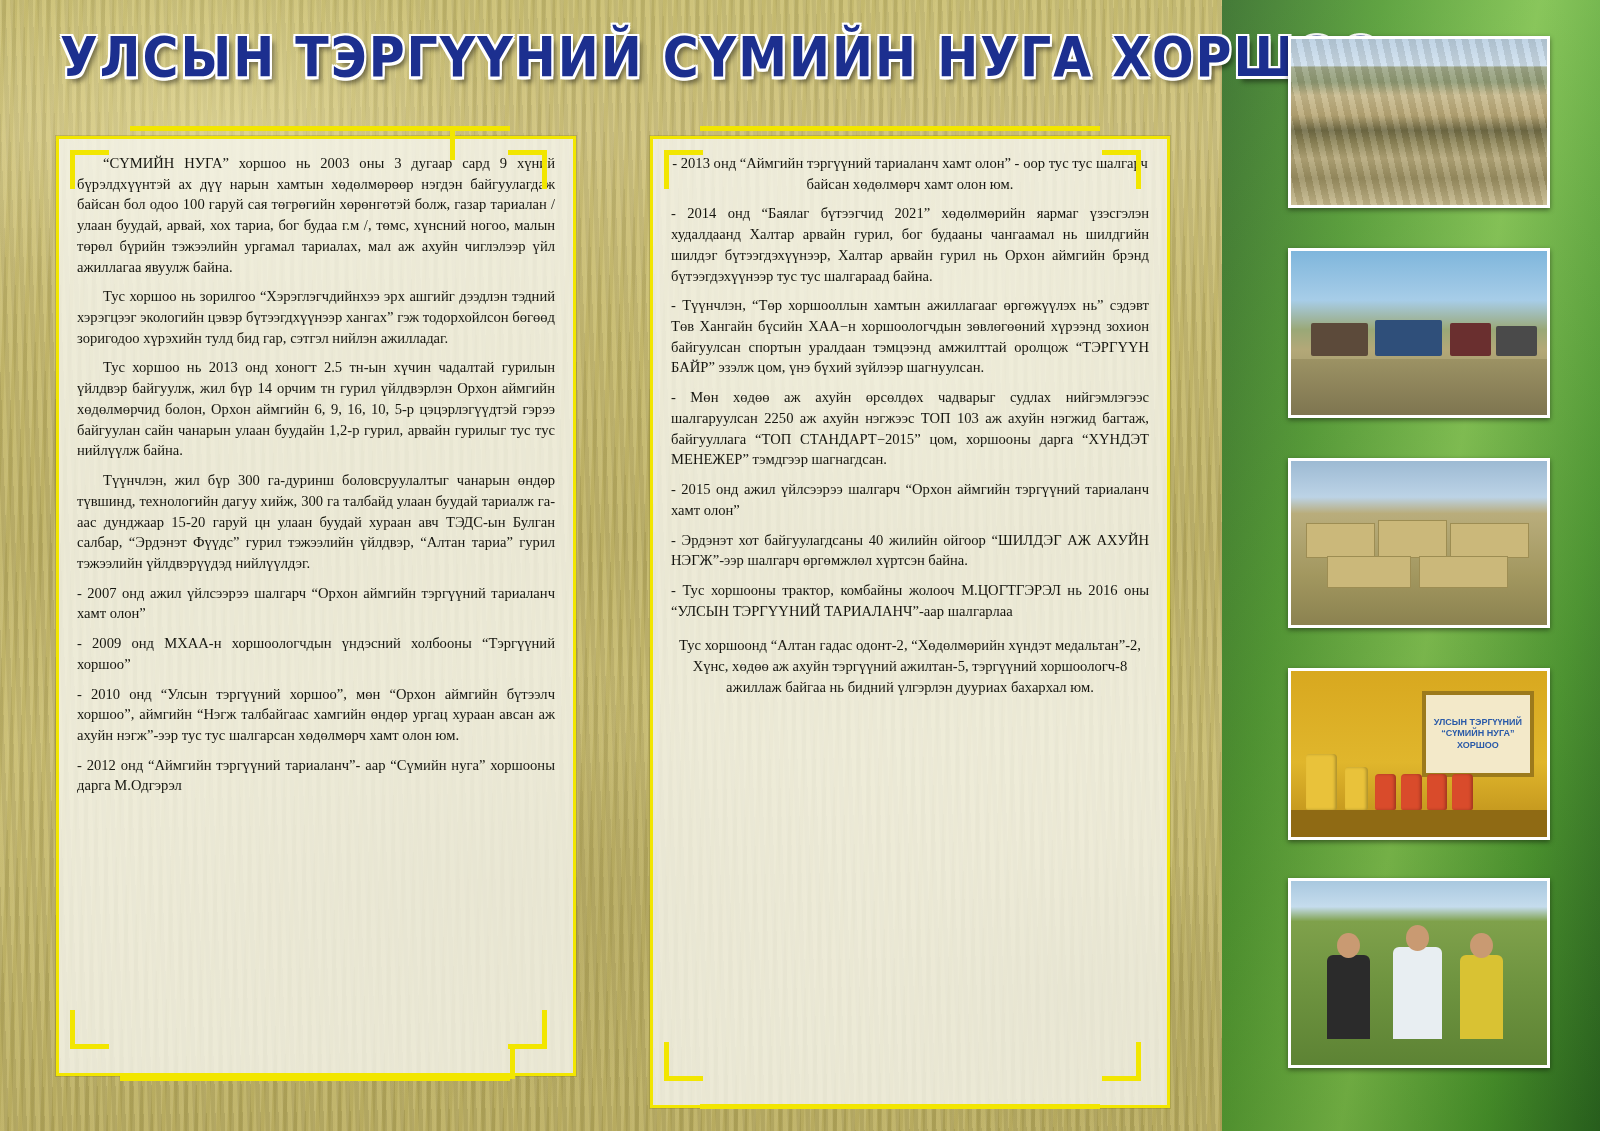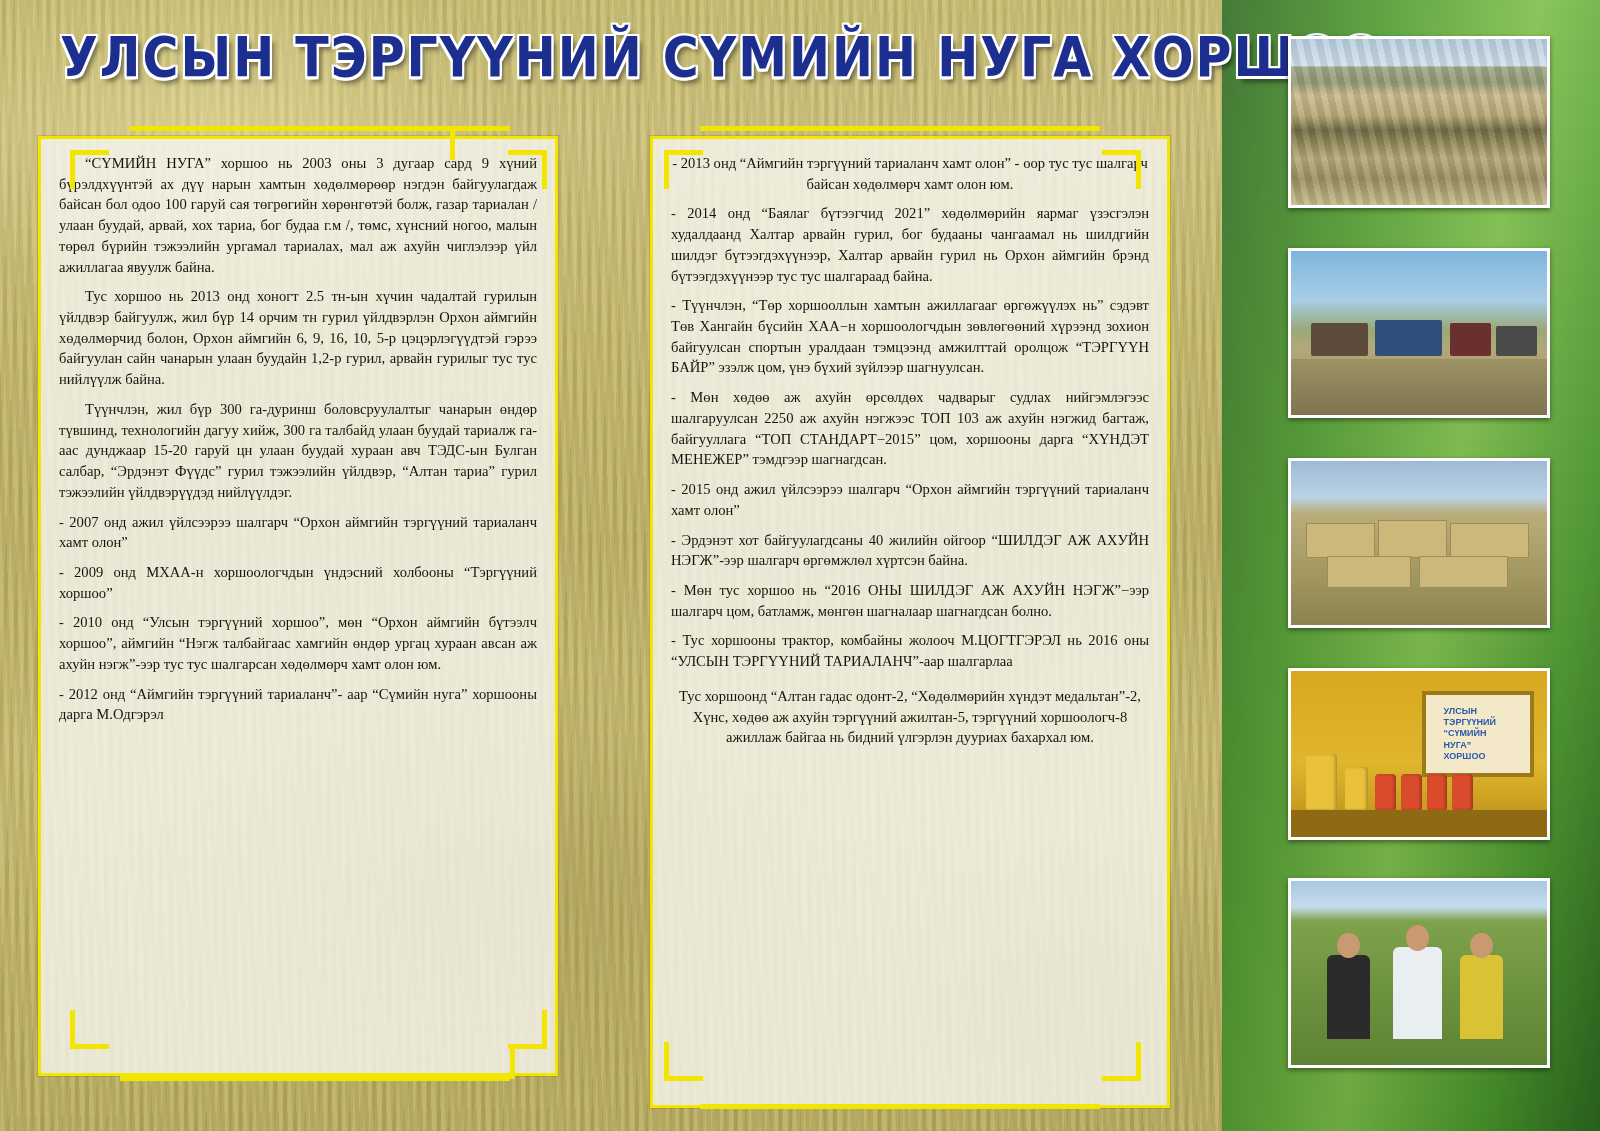--- a/index.html
+++ b/index.html
@@ -86,21 +86,21 @@
   }
 
   
   .panel {
     position: absolute;
     background: rgba(246,246,240,0.80);
     border: 3px solid #f2e600;
     box-shadow: 0 0 0 1px rgba(120,110,0,0.25);
     box-sizing: border-box;
   }
-  .panel-left  { left: 38px;  top: 136px; width: 520px;  height: 940px; }
+  .panel-left  { left: 56px;  top: 136px; width: 520px;  height: 940px; }
   .panel-right { left: 650px; top: 136px; width: 520px;  height: 972px; }
 
   
   .bracket {
     position: absolute;
     width: 34px; height: 34px;
     border: 5px solid #f2e600;
   }
   .bracket.tl { border-right: none; border-bottom: none; }
   .bracket.tr { border-left: none;  border-bottom: none; }
@@ -200,22 +200,22 @@
   
   .ph-awards {
     width:100%; height:100%;
     background: linear-gradient(180deg, #d8a81f 0%, #e0b62c 55%, #b98b18 100%);
   }
   .ph-awards .plaque {
     position:absolute; right:5%; top:12%; width:44%; height:52%;
     background:#f3e9c9; border:4px solid #9c7a1c;
     font-family:"Liberation Sans", sans-serif;
     color:#2a5aa8; font-weight:bold; font-size:9px; line-height:1.25;
-    display:flex; align-items:center; justify-content:center; 
-    padding:18px; box-sizing:border-box;
+    display:flex; align-items:center; justify-content:center; text-align:center;
+    padding:7px; box-sizing:border-box;
   }
   .ph-awards .cup {
     position:absolute; bottom:16%; background:#e9c23a; border-radius:4px 4px 2px 2px;
     box-shadow: inset -2px 0 3px rgba(0,0,0,0.25);
   }
   .ph-awards .c1 { left:6%;  width:12%; height:34%; }
   .ph-awards .c2 { left:21%; width:9%;  height:26%; }
   .ph-awards .c3 { left:33%; width:8%;  height:22%; background:#d94b2b; }
   .ph-awards .c4 { left:43%; width:8%;  height:22%; background:#d94b2b; }
   .ph-awards .c5 { left:53%; width:8%;  height:22%; background:#d94b2b; }
@@ -245,20 +245,21 @@
 <div id="poster">
 
   <div class="bg-wheat"></div>
   <div class="bg-green"></div>
 
   <div class="title">УЛСЫН ТЭРГҮҮНИЙ СҮМИЙН НУГА ХОРШОО</div>
 
   <div class="panel panel-left">
     <div class="panel-inner">
       <p class="indent">“СҮМИЙН НУГА” хоршоо нь 2003 оны 3 дугаар сард 9 хүний бүрэлдхүүнтэй ах дүү нарын хамтын хөдөлмөрөөр нэгдэн байгуулагдаж байсан бол одоо 100 гаруй сая төгрөгийн хөрөнгөтэй болж, газар тариалан / улаан буудай, арвай, хох тариа, бог будаа г.м /, төмс, хүнсний ногоо, малын төрөл бүрийн тэжээлийн ургамал тариалах, мал аж ахуйн чиглэлээр үйл ажиллагаа явуулж байна.</p>
+      <p class="indent">Тус хоршоо нь зорилгоо “Хэрэглэгчдийнхээ эрх ашгийг дээдлэн тэдний хэрэгцээг экологийн цэвэр бүтээгдхүүнээр хангах” гэж тодорхойлсон бөгөөд зоригодоо хүрэхийн тулд бид гар, сэтгэл нийлэн ажилладаг.</p>
       <p class="indent">Тус хоршоо нь 2013 онд хоногт 2.5 тн-ын хүчин чадалтай гурилын үйлдвэр байгуулж, жил бүр 14 орчим тн гурил үйлдвэрлэн Орхон аймгийн хөдөлмөрчид болон, Орхон аймгийн 6, 9, 16, 10, 5-р цэцэрлэгүүдтэй гэрээ байгуулан сайн чанарын улаан буудайн 1,2-р гурил, арвайн гурилыг тус тус нийлүүлж байна.</p>
       <p class="indent">Түүнчлэн, жил бүр 300 га-дуринш боловсруулалтыг чанарын өндөр түвшинд, технологийн дагуу хийж, 300 га талбайд улаан буудай тариалж га-аас дунджаар 15-20 гаруй цн улаан буудай хураан авч ТЭДС-ын Булган салбар, “Эрдэнэт Фүүдс” гурил тэжээлийн үйлдвэр, “Алтан тариа” гурил тэжээлийн үйлдвэрүүдэд нийлүүлдэг.</p>
 
       <p><span>-  2007 онд ажил үйлсээрээ шалгарч </span><span class="b">“Орхон аймгийн тэргүүний тариаланч хамт олон”</span><span></span></p>
       <p><span>-  2009 онд МХАА-н хоршоологчдын үндэсний холбооны </span><span class="b">“Тэргүүний хоршоо”</span><span></span></p>
       <p><span>-  2010 онд </span><span class="b">“Улсын тэргүүний хоршоо”</span><span>, мөн </span><span class="b">“Орхон аймгийн бүтээлч хоршоо”</span><span>, аймгийн “Нэгж талбайгаас хамгийн өндөр ургац хураан авсан аж ахуйн нэгж”-ээр тус тус шалгарсан хөдөлмөрч хамт олон юм.</span></p>
       <p><span>-  2012 онд </span><span class="b">“Аймгийн тэргүүний тариаланч”</span><span>- аар </span><span class="b">“Сүмийн нуга”</span><span> хоршооны дарга М.Одгэрэл</span></p>
     </div>
   </div>
 
@@ -272,21 +273,20 @@
   <div class="vline" style="left:510px; top:1045px; height:34px;"></div>
 
   <div class="panel panel-right">
     <div class="panel-inner">
       <p class="center"><span>-  2013 онд </span><span class="b">“Аймгийн тэргүүний тариаланч хамт олон”</span><span> - оор тус тус шалгарч байсан хөдөлмөрч хамт олон юм.</span></p>
       <p><span>-  2014 онд </span><span class="b">“Баялаг бүтээгчид 2021”</span><span> хөдөлмөрийн яармаг үзэсгэлэн худалдаанд Халтар арвайн гурил, бог будааны чангаамал нь шилдгийн шилдэг бүтээгдэхүүнээр, Халтар арвайн гурил нь Орхон аймгийн брэнд бүтээгдэхүүнээр тус тус шалгараад байна.</span></p>
       <p><span>-  Түүнчлэн, </span><span class="b">“Төр хоршооллын хамтын ажиллагааг өргөжүүлэх нь”</span><span> сэдэвт Төв Хангайн бүсийн ХАА−н хоршоологчдын зөвлөгөөний хүрээнд зохион байгуулсан спортын уралдаан тэмцээнд амжилттай оролцож </span><span class="b">“ТЭРГҮҮН БАЙР”</span><span> эзэлж цом, үнэ бүхий зүйлээр шагнуулсан.</span></p>
       <p><span>-  Мөн хөдөө аж ахуйн өрсөлдөх чадварыг судлах нийгэмлэгээс шалгаруулсан 2250 аж ахуйн нэгжээс ТОП 103 аж ахуйн нэгжид багтаж, байгууллага </span><span class="b">“ТОП СТАНДАРТ−2015”</span><span> цом, хоршооны дарга </span><span class="b">“ХҮНДЭТ МЕНЕЖЕР”</span><span> тэмдгээр шагнагдсан.</span></p>
       <p><span>-  2015 онд ажил үйлсээрээ шалгарч </span><span class="b">“Орхон аймгийн тэргүүний тариаланч хамт олон”</span><span></span></p>
       <p><span>-  Эрдэнэт хот байгуулагдсаны 40 жилийн ойгоор </span><span class="b">“ШИЛДЭГ АЖ АХУЙН НЭГЖ”</span><span>-ээр шалгарч өргөмжлөл хүртсэн байна.</span></p>
-      <p><span>-  Мөн тус хоршоо нь </span><span class="b">“2016 ОНЫ ШИЛДЭГ АЖ АХУЙН НЭГЖ”</span><span>−ээр шалгарч цом, батламж, мөнгөн шагналаар шагнагдсан болно.</span></p>
       <p><span>-  Тус хоршооны трактор, комбайны жолооч </span><span class="b">М.ЦОГТГЭРЭЛ</span><span> нь 2016 оны “УЛСЫН ТЭРГҮҮНИЙ ТАРИАЛАНЧ”-аар шалгарлаа</span></p>
       <p class="center b" style="margin-top:14px;">Тус хоршоонд “Алтан гадас одонт-2, “Хөдөлмөрийн хүндэт медальтан”-2, Хүнс, хөдөө аж ахуйн тэргүүний ажилтан-5, тэргүүний хоршоологч-8 ажиллаж байгаа нь бидний үлгэрлэн дууриах бахархал юм.</p>
     </div>
   </div>
 
   <div class="bracket tl" style="left:664px;  top:150px;"></div>
   <div class="bracket tr" style="left:1102px; top:150px;"></div>
   <div class="bracket bl" style="left:664px;  top:1042px;"></div>
   <div class="bracket br" style="left:1102px; top:1042px;"></div>
   <div class="hline" style="left:700px; top:126px;  width:400px;"></div>

